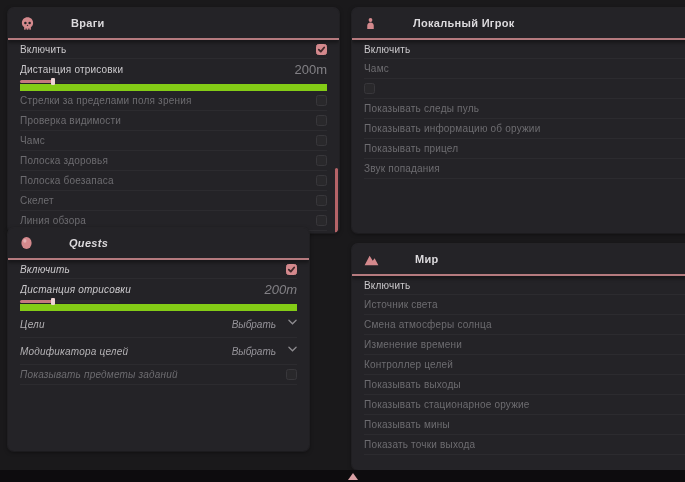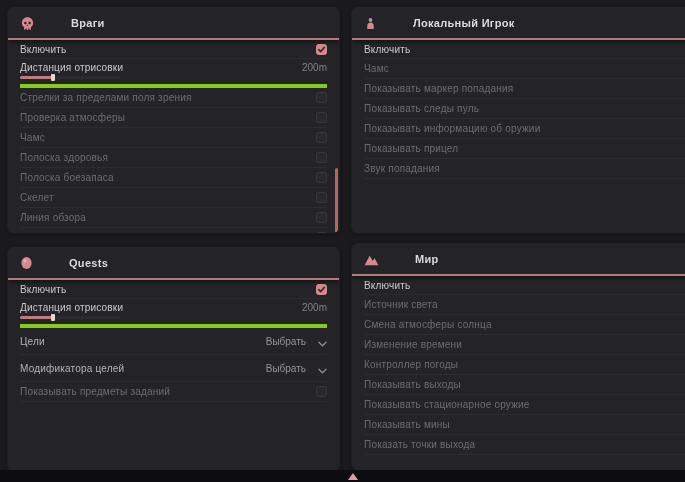--- a/index.html
+++ b/index.html
@@ -8,21 +8,21 @@
     background:#1a191b;
     font-family:"Liberation Sans",sans-serif;
     -webkit-font-smoothing:antialiased;
   }
   .panel{
     position:absolute;background:#242327;border-radius:6px;overflow:hidden;
     box-shadow:0 1px 4px rgba(0,0,0,.55), 0 0 0 1px #2a292d;
   }
   .panel-enemies{left:8px;top:8px;width:331px;height:225px;}
   .panel-local{left:352px;top:8px;width:360px;height:225px;}
-  .panel-quests{left:8px;top:248px;width:331px;height:223px;}
+  .panel-quests{left:8px;top:228px;width:301px;height:223px;font-style:italic;}
   .panel-world{left:352px;top:244px;width:397px;height:226px;}
 
   .panel-header{
     height:30px;display:flex;align-items:center;gap:9px;padding:0 12px;
     border-bottom:2px solid #b57a7e;
     box-shadow:0 3px 3px rgba(0,0,0,.35);
   }
   .panel-header .icon{display:flex;align-items:center;}
   .panel-title{
     color:#dcdadd;font-size:11px;font-weight:bold;letter-spacing:.3px;padding-left:27px;
@@ -44,33 +44,33 @@
   .row.select .label{color:#b4b2b5;}
 
   .checkbox{
     width:11px;height:11px;border-radius:2.5px;flex:0 0 auto;
     background:#29282b;border:1px solid #38373b;
     display:flex;align-items:center;justify-content:center;box-sizing:border-box;
   }
   .checkbox.checked{background:#d4898d;border-color:#d4898d;}
 
   .row.slider{
-    display:block;border-bottom:4px solid #84cc16;padding:3px 0 6px 0;height:16px;text-align:center;
+    display:block;border-bottom:7px solid #84cc16;padding:3px 0 6px 0;height:16px;text-align:center;
   }
   .slider-top{display:flex;align-items:center;justify-content:space-between;}
-  .slider-value{font-size:10px;color:#828085;}
+  .slider-value{font-size:13px;color:#828085;}
   .slider-track{
     position:relative;width:100px;height:3px;background:#2c2b2f;margin-top:3px;border-radius:2px;
   }
   .slider-fill{height:100%;background:#c4797d;border-radius:2px;}
   .slider-handle{
     position:absolute;top:-2px;width:4px;height:7px;background:#edd3d3;border-radius:1px;
   }
 
-  .select-right{display:flex;align-items:flex-end;gap:12px;cursor:default;}
+  .select-right{display:flex;align-items:flex-start;gap:12px;cursor:default;}
   .select-value{font-size:10px;color:#96949a;}
   .chevron{display:flex;align-items:center;}
 
   .scrollbar-thumb{
     position:absolute;right:1px;top:160px;width:3px;height:65px;
     background:#b56468;border-radius:2px;
   }
 
   .bottom-bar{
     position:absolute;left:0;top:470px;width:685px;height:12px;background:#0d0c0e;
@@ -113,21 +113,21 @@
         <div class="slider-track">
           <div class="slider-fill" style="width: 33%;"></div>
           <div class="slider-handle" style="left: calc(33% - 2px);"></div>
         </div>
       </div>
       <div class="row toggle">
         <div class="label">Стрелки за пределами поля зрения</div>
         <div class="checkbox"></div>
       </div>
       <div class="row toggle">
-        <div class="label">Проверка атмосферы</div>
+        <div class="label">Проверка видимости</div>
         <div class="checkbox"></div>
       </div>
       <div class="row toggle">
         <div class="label">Чамс</div>
         <div class="checkbox"></div>
       </div>
       <div class="row toggle">
         <div class="label">Полоска здоровья</div>
         <div class="checkbox"></div>
       </div>
@@ -168,21 +168,20 @@
           <svg viewBox="0 0 10 10" width="9" height="9">
             <path d="M2 5.2 4.2 7.4 8 2.8" fill="none" stroke="#42292b" stroke-width="2" stroke-linecap="round" stroke-linejoin="round"></path>
           </svg>
         </div>
       </div>
       <div class="row toggle">
         <div class="label">Чамс</div>
         <div class="checkbox"></div>
       </div>
       <div class="row toggle">
-        <div class="label">Показывать маркер попадания</div>
         <div class="checkbox"></div>
       </div>
       <div class="row toggle">
         <div class="label">Показывать следы пуль</div>
         <div class="checkbox"></div>
       </div>
       <div class="row toggle">
         <div class="label">Показывать информацию об оружии</div>
         <div class="checkbox"></div>
       </div>
@@ -279,21 +278,21 @@
       </div>
       <div class="row toggle">
         <div class="label">Смена атмосферы солнца</div>
         <div class="checkbox"></div>
       </div>
       <div class="row toggle">
         <div class="label">Изменение времени</div>
         <div class="checkbox"></div>
       </div>
       <div class="row toggle">
-        <div class="label">Контроллер погоды</div>
+        <div class="label">Контроллер целей</div>
         <div class="checkbox"></div>
       </div>
       <div class="row toggle">
         <div class="label">Показывать выходы</div>
         <div class="checkbox"></div>
       </div>
       <div class="row toggle">
         <div class="label">Показывать стационарное оружие</div>
         <div class="checkbox"></div>
       </div>

